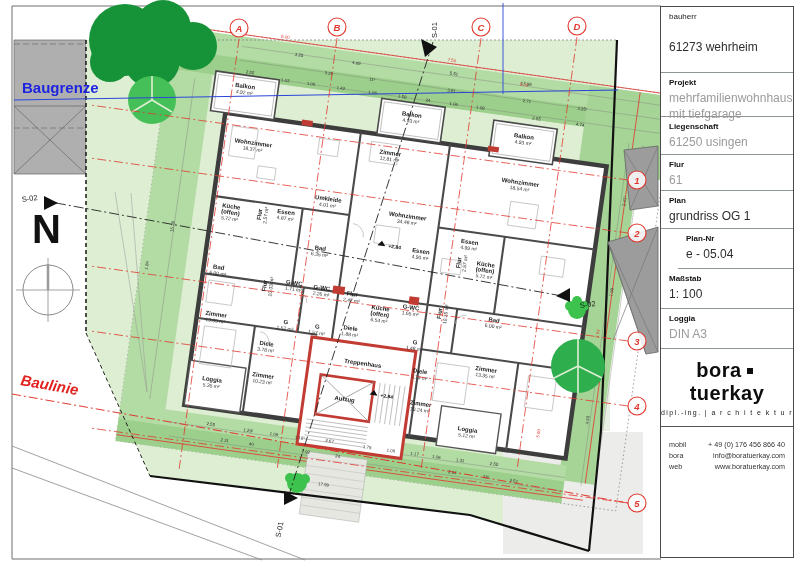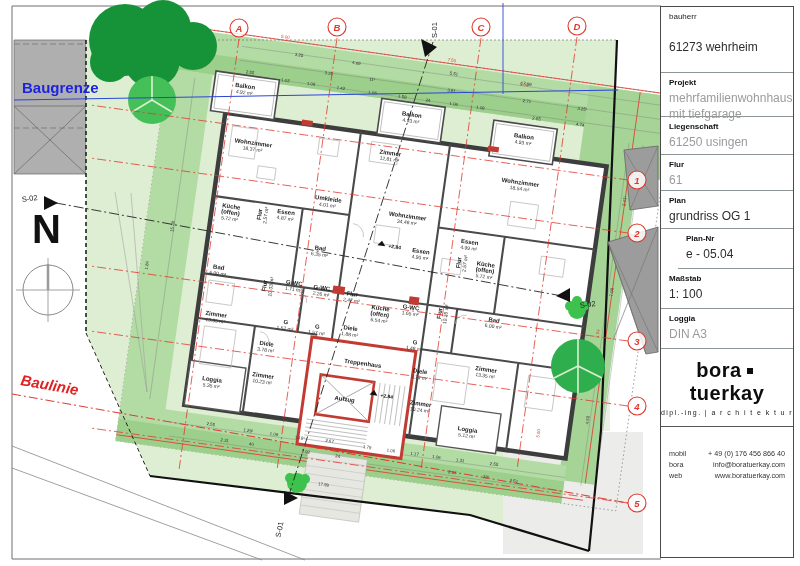--- a/index.html
+++ b/index.html
@@ -26,21 +26,21 @@
   .tb-row{box-sizing:border-box;padding:5px 8px 2px;border-bottom:1px solid #8d9598;}
   .tb-label{font-size:8px;font-weight:bold;color:#111;}
   .tb-label.plain{font-weight:normal;color:#222;}
   .tb-value{font-size:12px;color:#2d2d2d;margin-top:3px;line-height:1.35;}
   .tb-value.gray{color:#9b9b9b;}
   .tb-value.spaced{margin-top:18px;}
   .tb-logo{flex:1;display:flex;flex-direction:column;justify-content:flex-start;padding-top:10px;}
   .logo-name{text-align:center;font-size:20px;font-weight:bold;color:#0d0d0d;letter-spacing:0.5px;}
   .logo-square{display:inline-block;width:6px;height:6px;background:#0d0d0d;margin:0 5px 2px;vertical-align:middle;}
   .logo-tag{text-align:center;font-size:7px;color:#222;letter-spacing:1.4px;margin-top:4px;}
-  .contacts{margin-top:10px;border-top:1px solid #555;padding:21px 8px 0;}
+  .contacts{margin-top:10px;border-top:1px solid #555;padding:12px 8px 0;}
   .contact-row{display:flex;justify-content:space-between;font-size:7.2px;color:#333;line-height:1.55;}
 </style>
 </head>
 <body>
 
 <svg id="plan" width="800" height="566" viewBox="0 0 800 566">
 
   <path d="M661,6 H12 V559 H661" fill="none" stroke="#6f6f6f" stroke-width="1"></path>
 
   <g>

